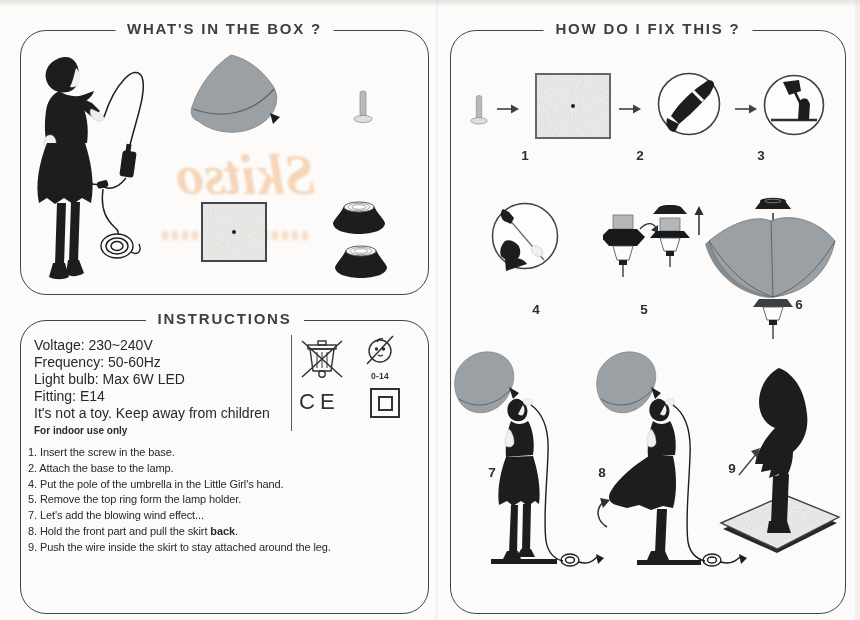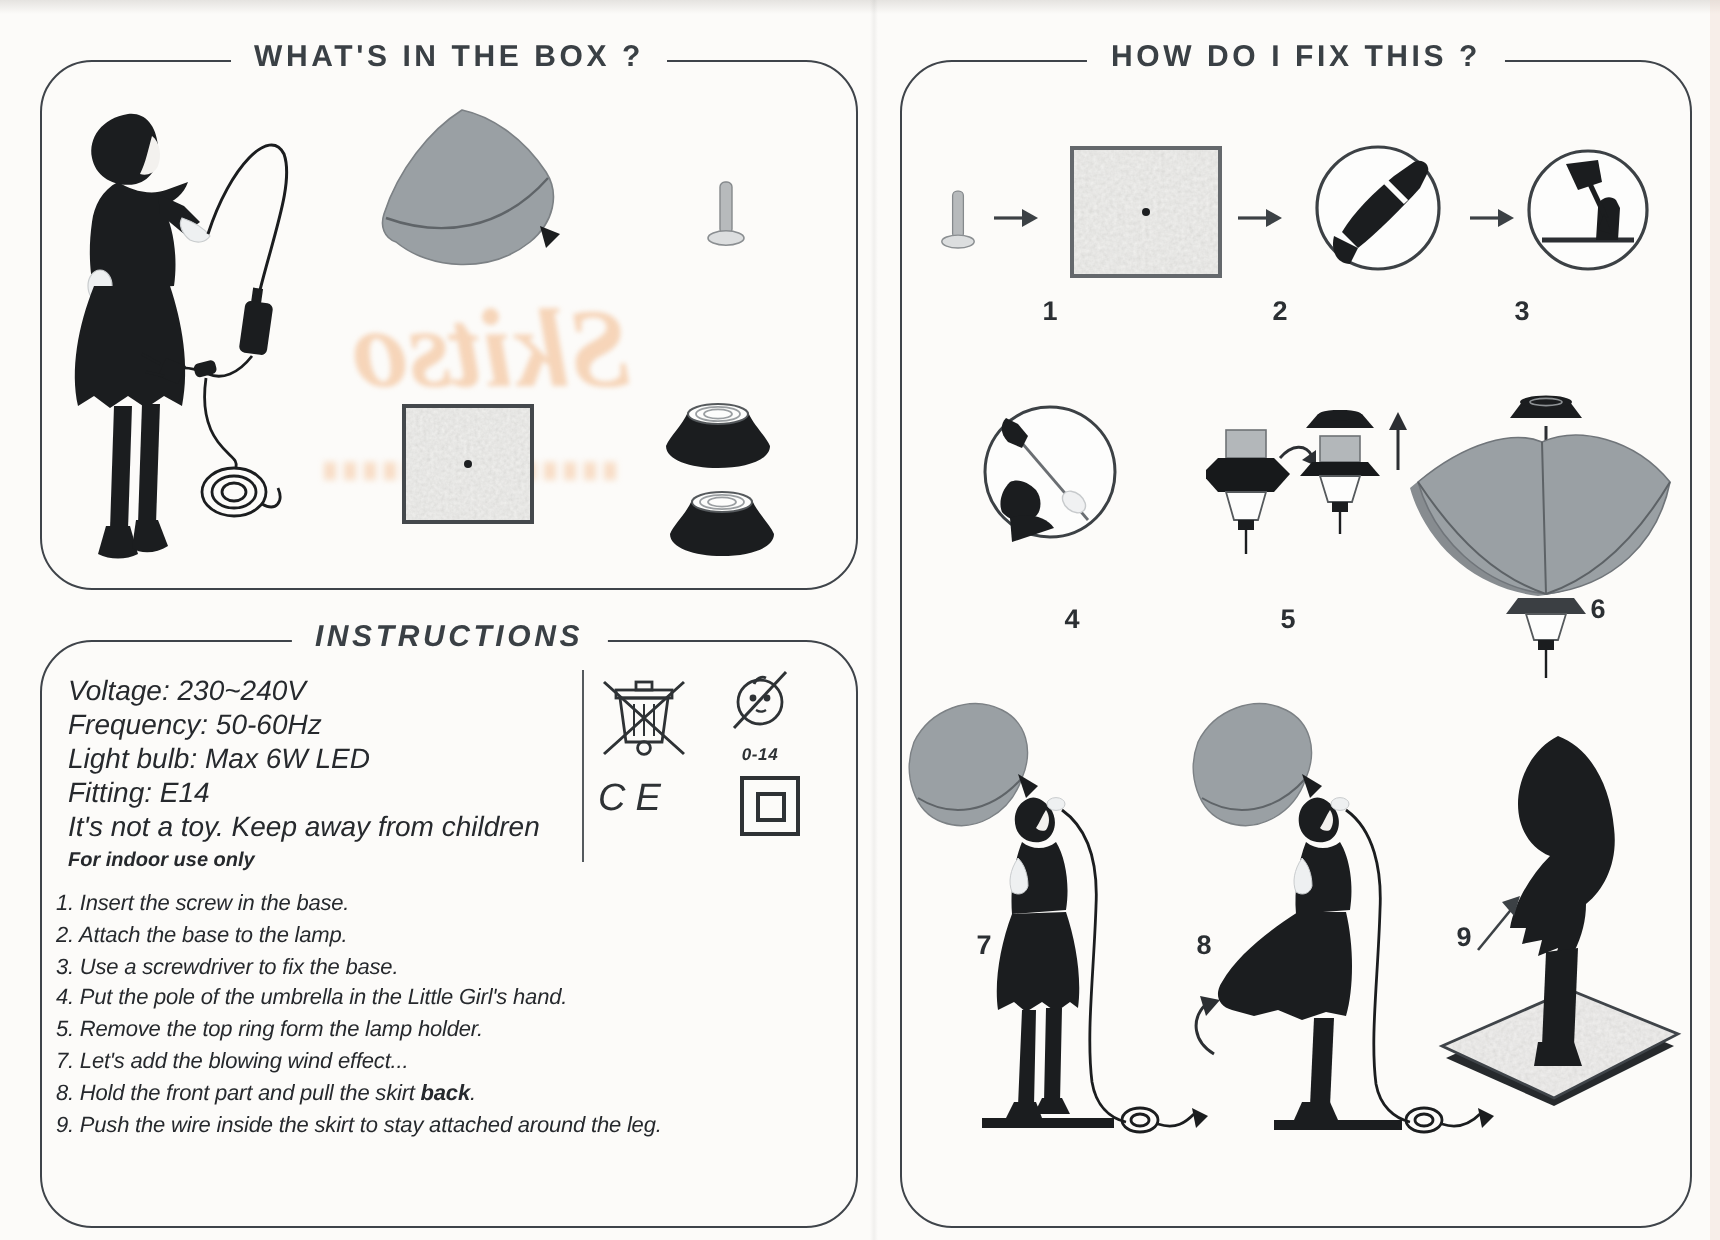--- a/index.html
+++ b/index.html
@@ -21,21 +21,21 @@
   .panel{position:absolute;border:1.5px solid var(--line);border-radius:26px;}
   .legend{position:absolute;top:-11px;left:50%;transform:translateX(-50%);margin:0;
         padding:0 12px;background:var(--paper);font-size:15px;font-weight:600;
         letter-spacing:1.8px;color:#3a4045;white-space:nowrap;}
   .abs{position:absolute;}
   .specs{position:absolute;left:13px;top:16px;font-size:14px;line-height:17px;}
   .indoor{position:absolute;left:13px;top:101px;font-size:10px;line-height:17px;font-weight:bold;}
   .divider{position:absolute;left:270px;top:14px;width:1px;height:96px;background:#555a5e;}
   .steps{position:absolute;left:7px;top:124px;font-size:11px;line-height:15.8px;letter-spacing:-0.1px;}
   .stepnum{position:absolute;width:18px;text-align:center;font-size:13.5px;font-weight:bold;color:#2b2f33;}
-  .ce{position:absolute;left:278px;top:68px;font-size:19px;letter-spacing:5px;color:#2e3235;
+  .ce{position:absolute;left:278px;top:68px;font-size:22px;letter-spacing:5px;color:#2e3235;
         font-family:"Liberation Sans",sans-serif;}
   .sq2{position:absolute;left:349px;top:67px;width:26px;height:26px;border:2.4px solid #2e3235;
         display:flex;align-items:center;justify-content:center;}
   .sq2 i{display:block;width:11px;height:11px;border:2.4px solid #2e3235;}
   .agewrap{position:absolute;left:342px;top:13px;width:34px;text-align:center;}
   .agelabel{font-size:8.5px;font-weight:bold;color:#2e3235;margin-top:1px;letter-spacing:.3px;}
 </style>
 </head>
 <body>
 
@@ -113,21 +113,21 @@
       <ellipse cx="28" cy="8" rx="7" ry="2.3" fill="none" stroke="#9a9ea1" stroke-width="0.9"></ellipse>
     </svg>
     <svg class="abs" style="left:312px;top:212px;" width="56" height="37" viewBox="0 0 56 37">
       <path d="M13,7 L43,7 C46,14 52,19 54,24 C54,31 42,35 28,35 C14,35 2,31 2,24 C4,19 10,14 13,7 Z" fill="#1b1d1f"></path>
       <ellipse cx="28" cy="8" rx="15" ry="5" fill="#fdfdfc" stroke="#55595c" stroke-width="1"></ellipse>
       <ellipse cx="28" cy="8" rx="11" ry="3.6" fill="none" stroke="#9a9ea1" stroke-width="0.9"></ellipse>
       <ellipse cx="28" cy="8" rx="7" ry="2.3" fill="none" stroke="#9a9ea1" stroke-width="0.9"></ellipse>
     </svg>
   </section>
 
-  <section class="panel" style="left:20px;top:320px;width:407px;height:292px;font-style:italic;">
+  <section class="panel" style="left:20px;top:320px;width:407px;height:292px;">
     <h2 class="legend">INSTRUCTIONS</h2>
 
     <div class="specs">
         <div>Voltage: 230~240V</div>
         <div>Frequency: 50-60Hz</div>
         <div>Light bulb: Max 6W LED</div>
         <div>Fitting: E14</div>
         <div>It's not a toy. Keep away from children</div>
       </div>
     <div class="indoor">For indoor use only</div>
@@ -161,21 +161,20 @@
 
     <div class="ce">CE</div>
 
     <div class="sq2">
         <i></i>
       </div>
 
     <div class="steps">
         <div><span>1. Insert the screw in the base.</span></div>
         <div><span>2. Attach the base to the lamp.</span></div>
-        <div><span>3. Use a screwdriver to fix the base.</span></div>
         <div><span>4. Put the pole of the umbrella in the Little Girl's hand.</span></div>
         <div><span>5. Remove the top ring form the lamp holder.</span></div>
         <div><span>7. Let's add the blowing wind effect...</span></div>
         <div><span>8. Hold the front part and pull the skirt </span><b>back</b><span>.</span></div>
         <div><span>9. Push the wire inside the skirt to stay attached around the leg.</span></div>
       </div>
   </section>
 
   <section class="panel" style="left:450px;top:30px;width:394px;height:582px;">
     <h2 class="legend">HOW DO I FIX THIS ?</h2>

